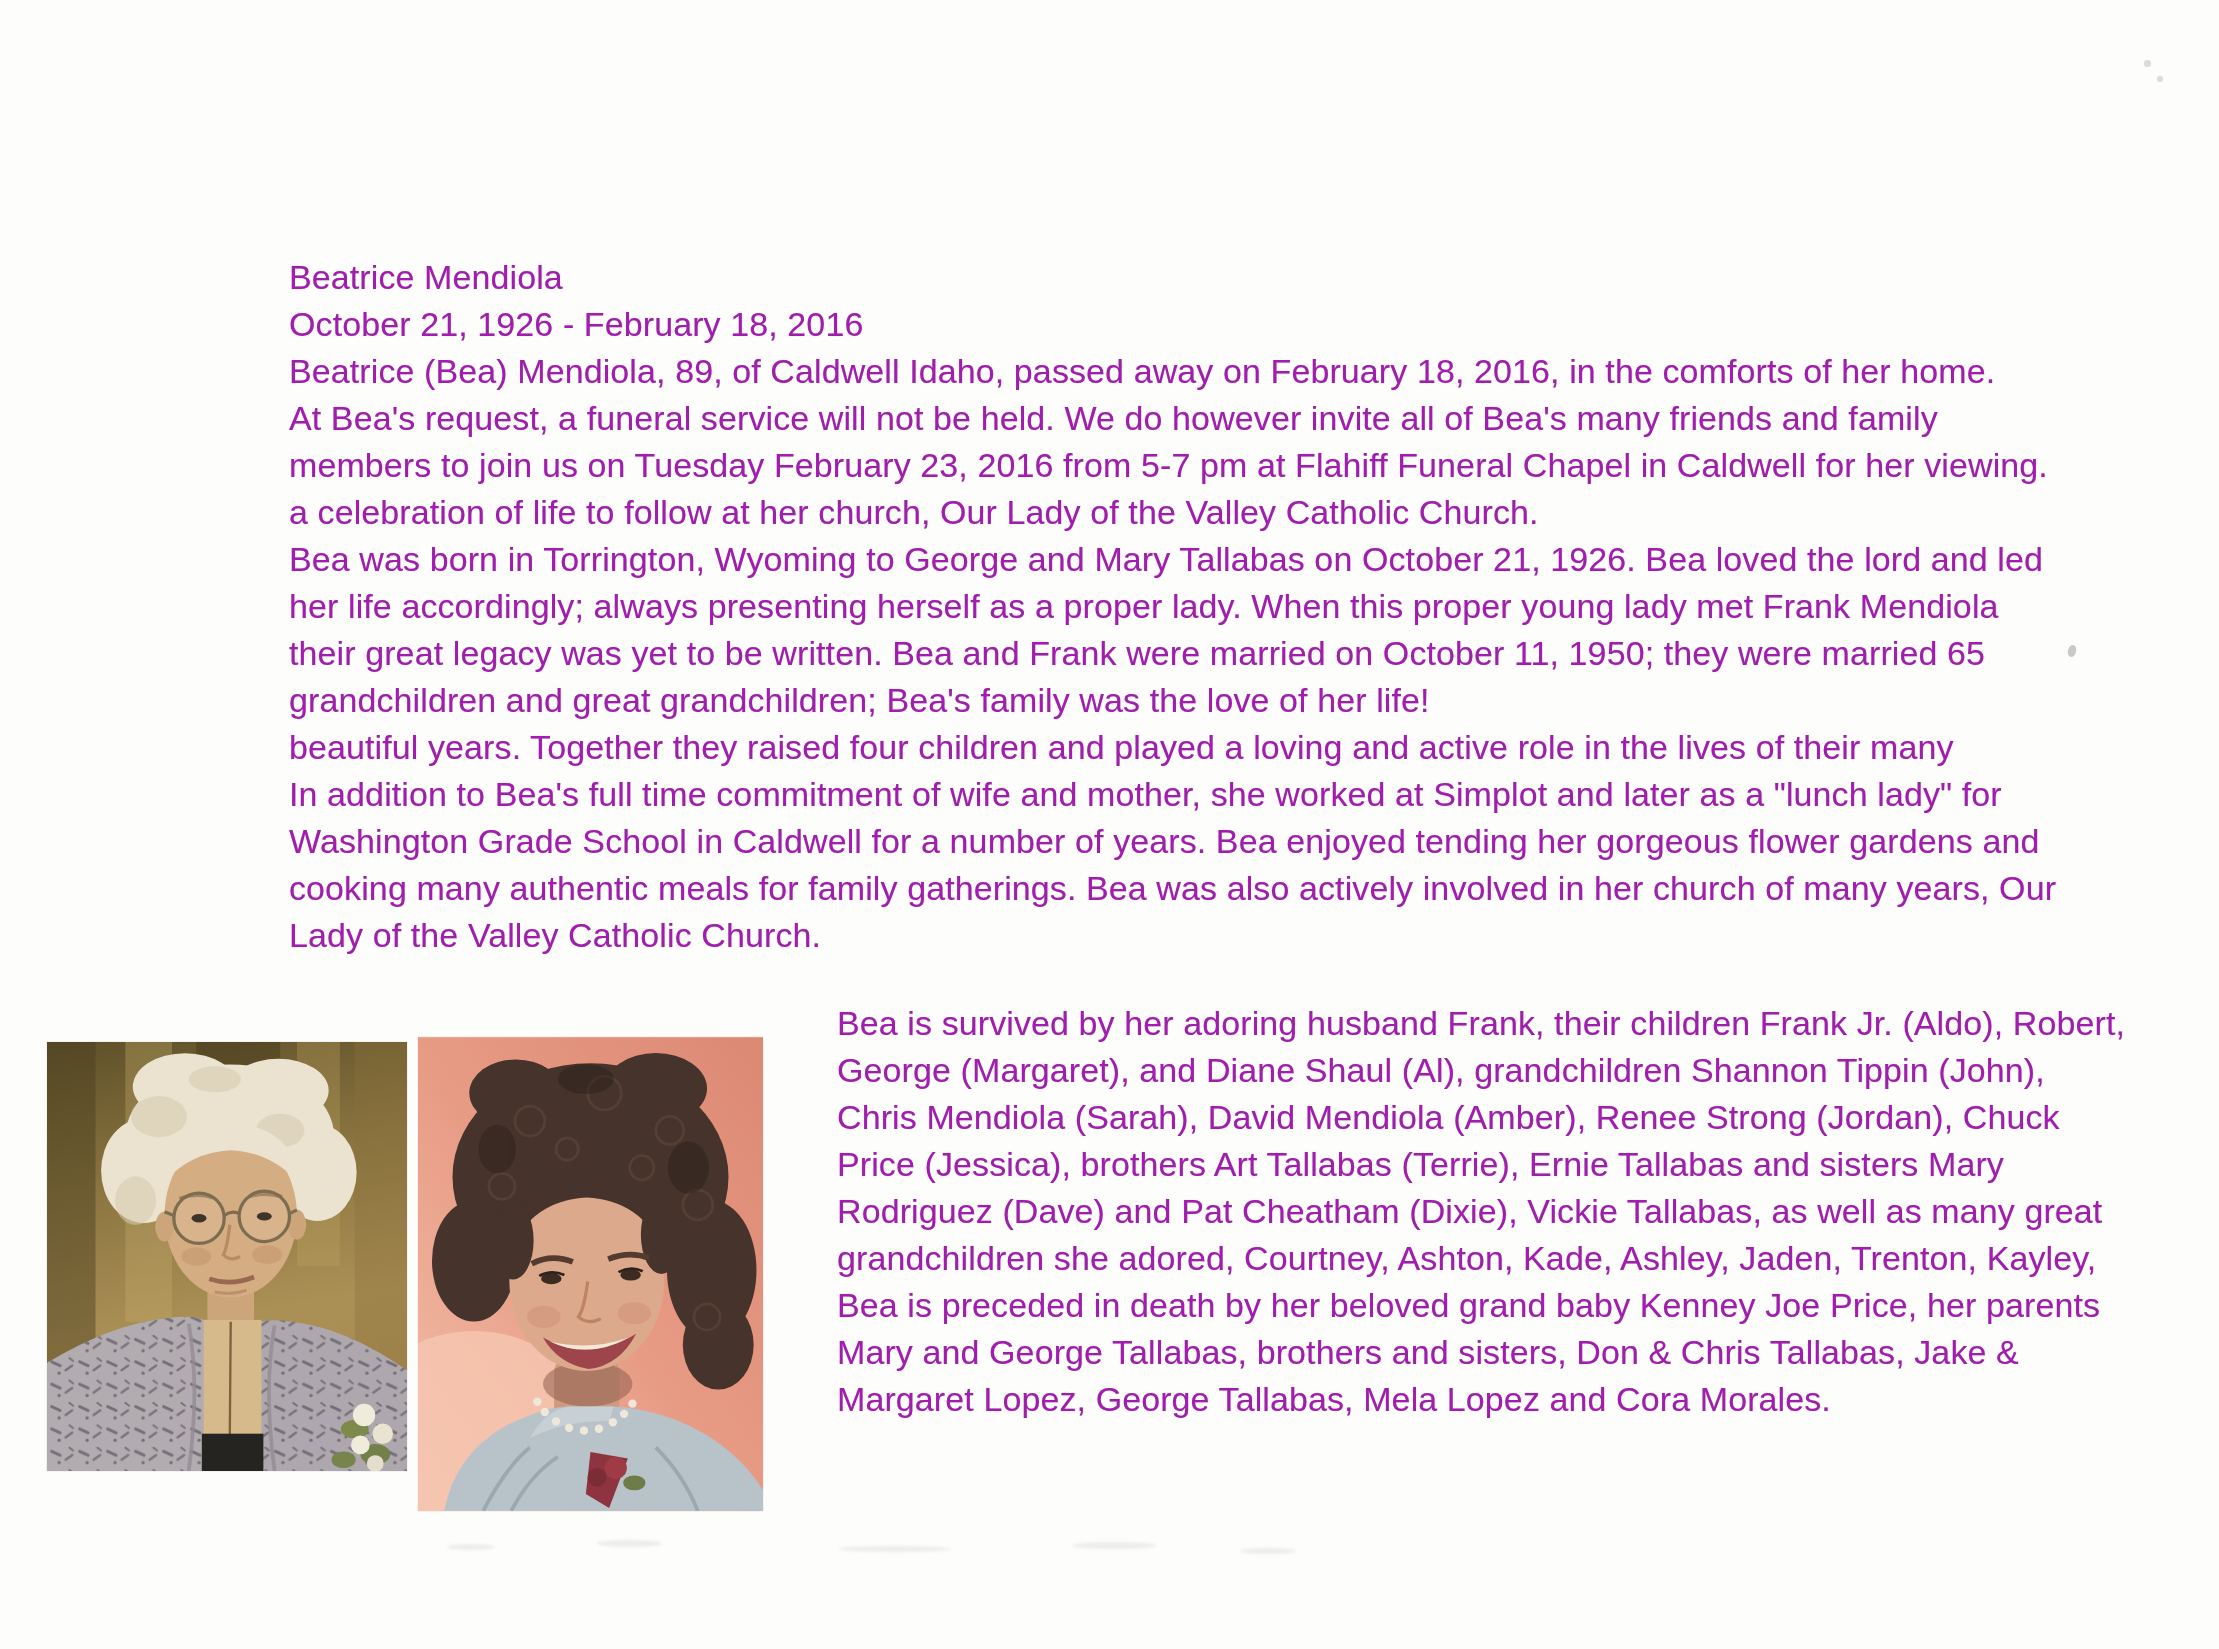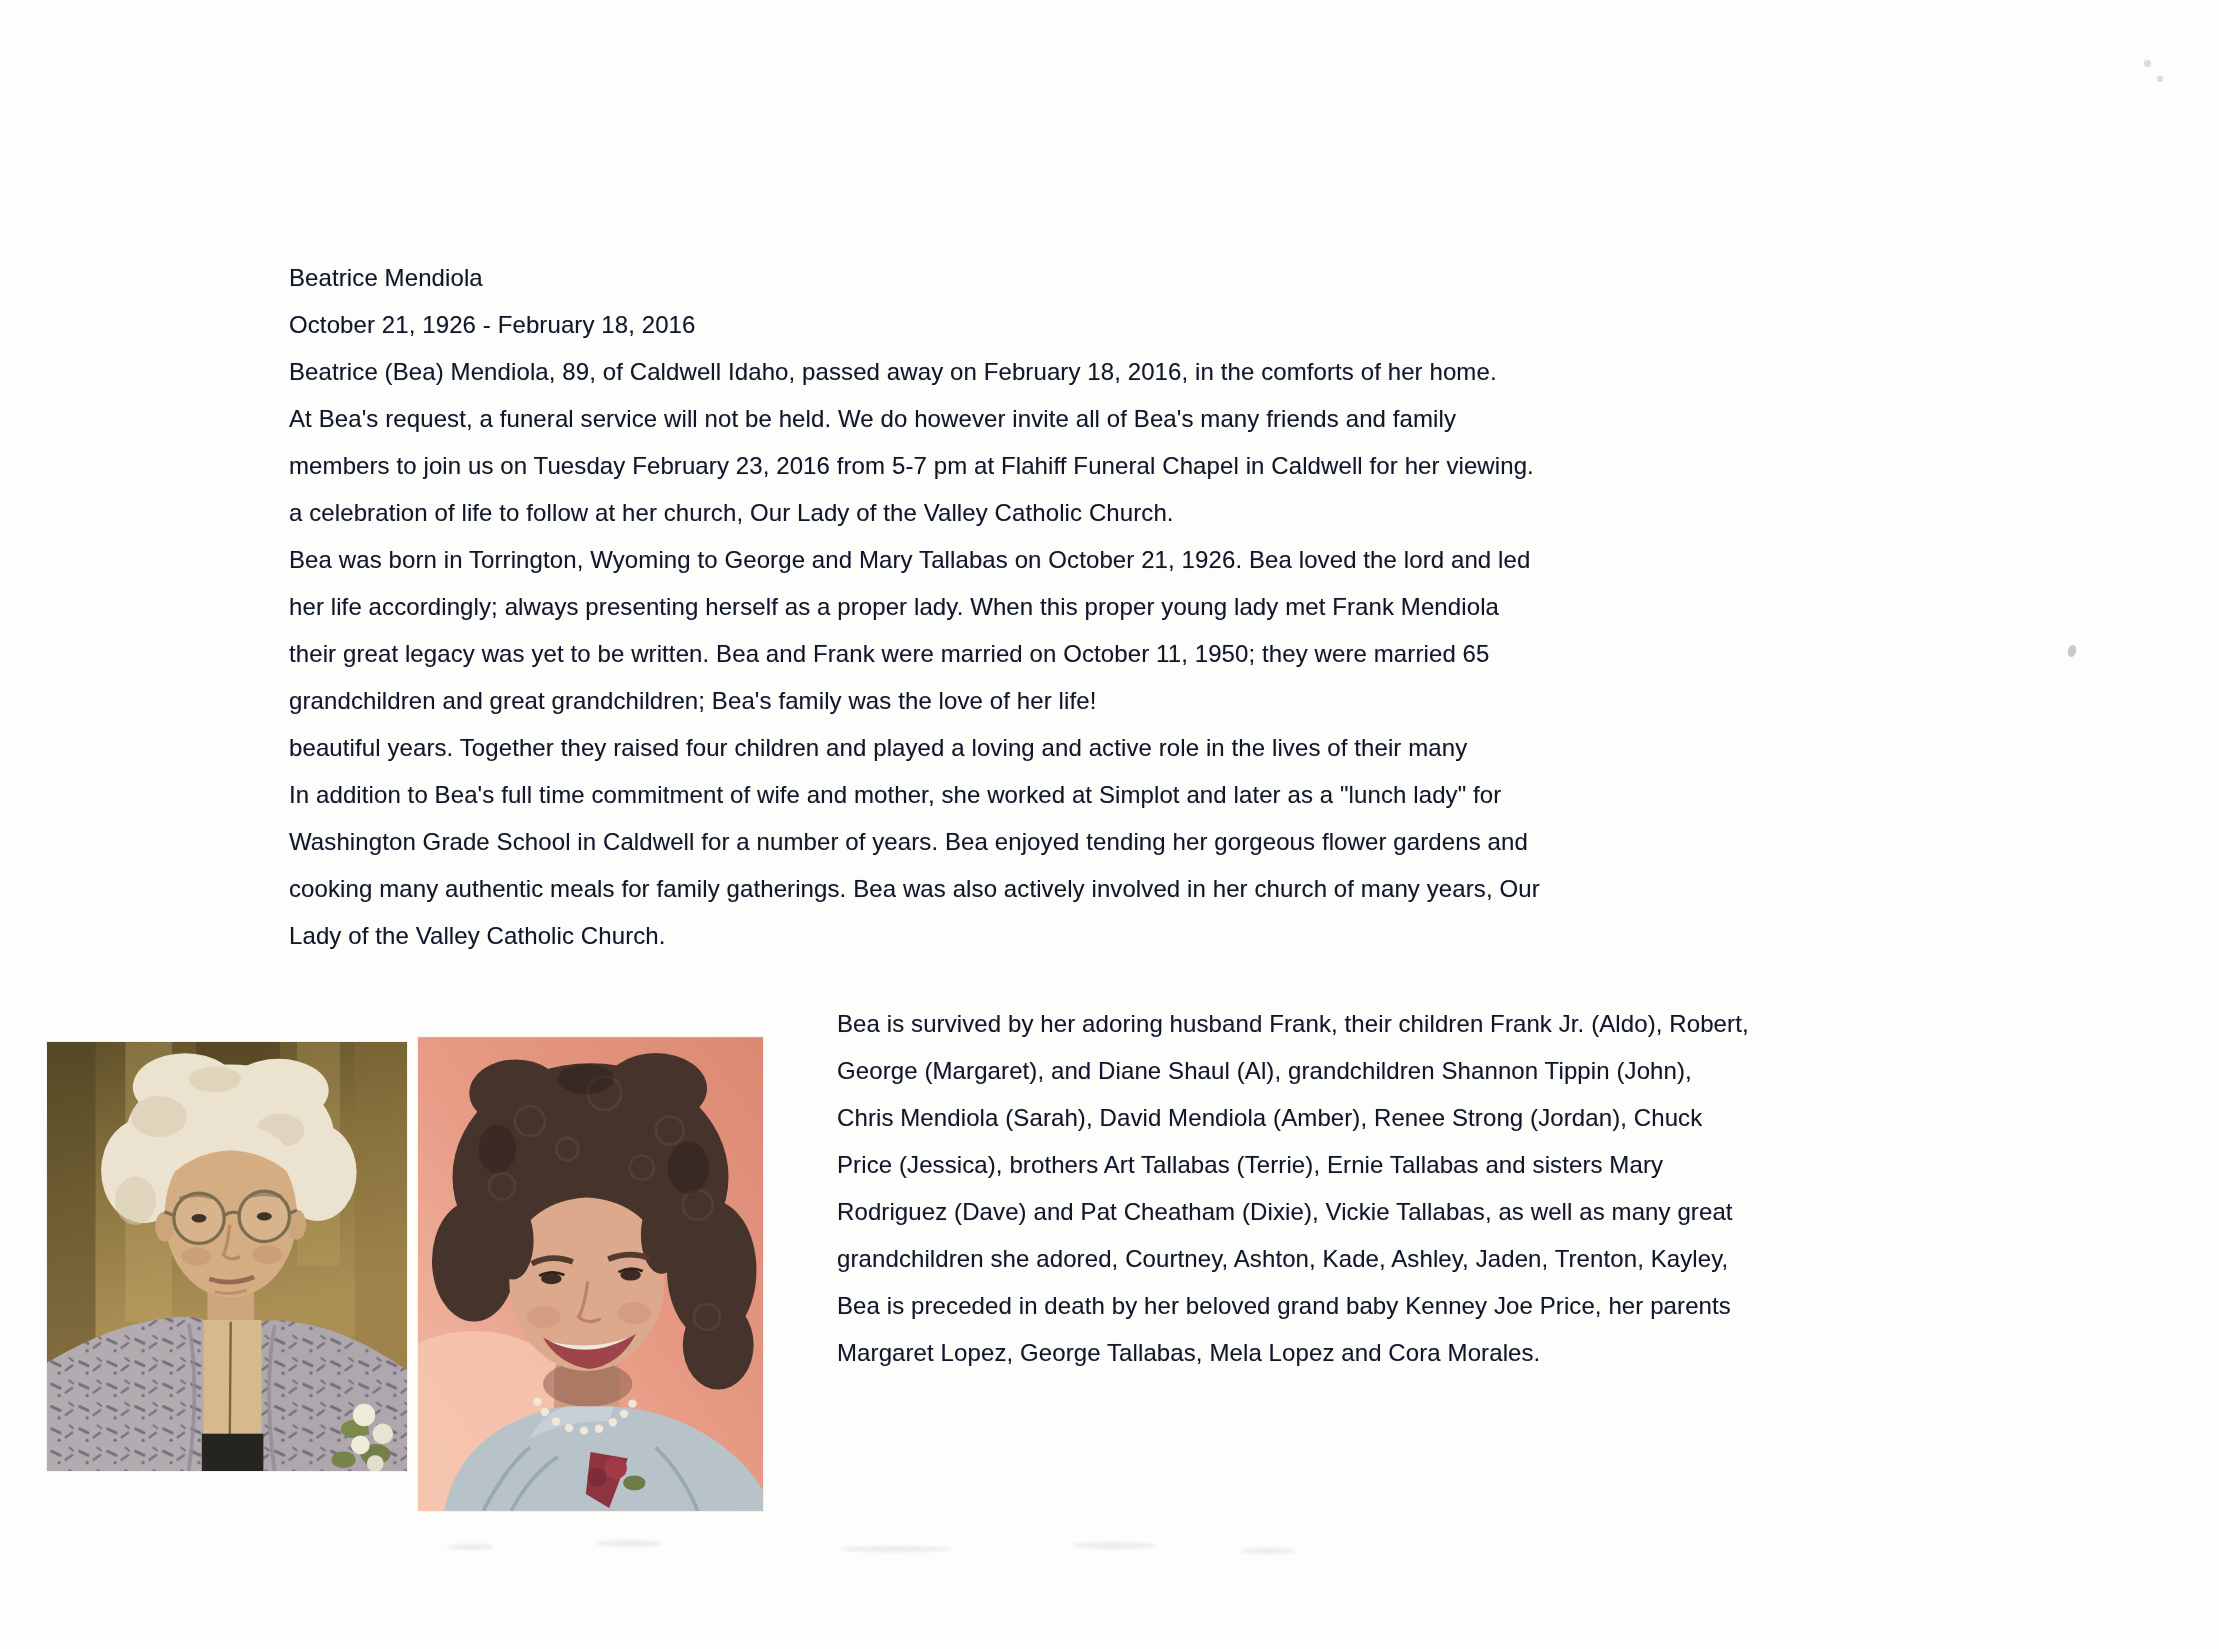--- a/index.html
+++ b/index.html
@@ -1,21 +1,21 @@
 <!DOCTYPE html>
 <html style="font-size:15px"><head>
 <meta charset="utf-8">
 <style>
   html,body{margin:0;padding:0;background:#e9e9e9;}
   .page{
     position:relative;width:2220px;height:1649px;background:#fdfdfc;
     overflow:hidden;font-family:"Liberation Sans",sans-serif;
   }
   .textcol{
-    position:absolute;color:#0f172a;font-size:24px;line-height:47px;
+    position:absolute;color:#a21caf;font-size:34px;line-height:47px;
     letter-spacing:0.1px;white-space:nowrap;
     text-shadow:0 0 0.9px rgba(66,66,66,0.35);
   }
   .textcol .line{height:47px;}
   #main-text{left:289px;top:254px;}
   #wrap-text{left:791px;top:1000px;margin-left:46px;}
   .photo{position:absolute;box-shadow:0 0 0 0.9px rgba(0,0,0,0.05);}
   #photo-left{left:47px;top:1042px;width:360px;height:429px;}
   #photo-right{left:418px;top:1037px;width:345px;height:474px;}
   .photo svg{display:block;width:100%;height:100%;}
@@ -242,20 +242,21 @@
   </figure>
 
   <div id="wrap-text" class="textcol">
       <div class="line">Bea is survived by her adoring husband Frank, their children Frank Jr. (Aldo), Robert,</div>
       <div class="line">George (Margaret), and Diane Shaul (Al), grandchildren Shannon Tippin (John),</div>
       <div class="line">Chris Mendiola (Sarah), David Mendiola (Amber), Renee Strong (Jordan), Chuck</div>
       <div class="line">Price (Jessica), brothers Art Tallabas (Terrie), Ernie Tallabas and sisters Mary</div>
       <div class="line">Rodriguez (Dave) and Pat Cheatham (Dixie), Vickie Tallabas, as well as many great</div>
       <div class="line">grandchildren she adored, Courtney, Ashton, Kade, Ashley, Jaden, Trenton, Kayley,</div>
       <div class="line">Bea is preceded in death by her beloved grand baby Kenney Joe Price, her parents</div>
+      <div class="line">Mary and George Tallabas, brothers and sisters, Don &amp; Chris Tallabas, Jake &amp;</div>
       <div class="line">Margaret Lopez, George Tallabas, Mela Lopez and Cora Morales.</div>
     </div>
 
   <div id="stray-mark" class="speck"></div>
   <div id="speck-tr-1" class="speck"></div>
   <div id="speck-tr-2" class="speck"></div>
   <div id="smudge-1" class="smudge"></div>
   <div id="smudge-2" class="smudge"></div>
   <div id="smudge-3" class="smudge"></div>
   <div id="smudge-4" class="smudge"></div>

